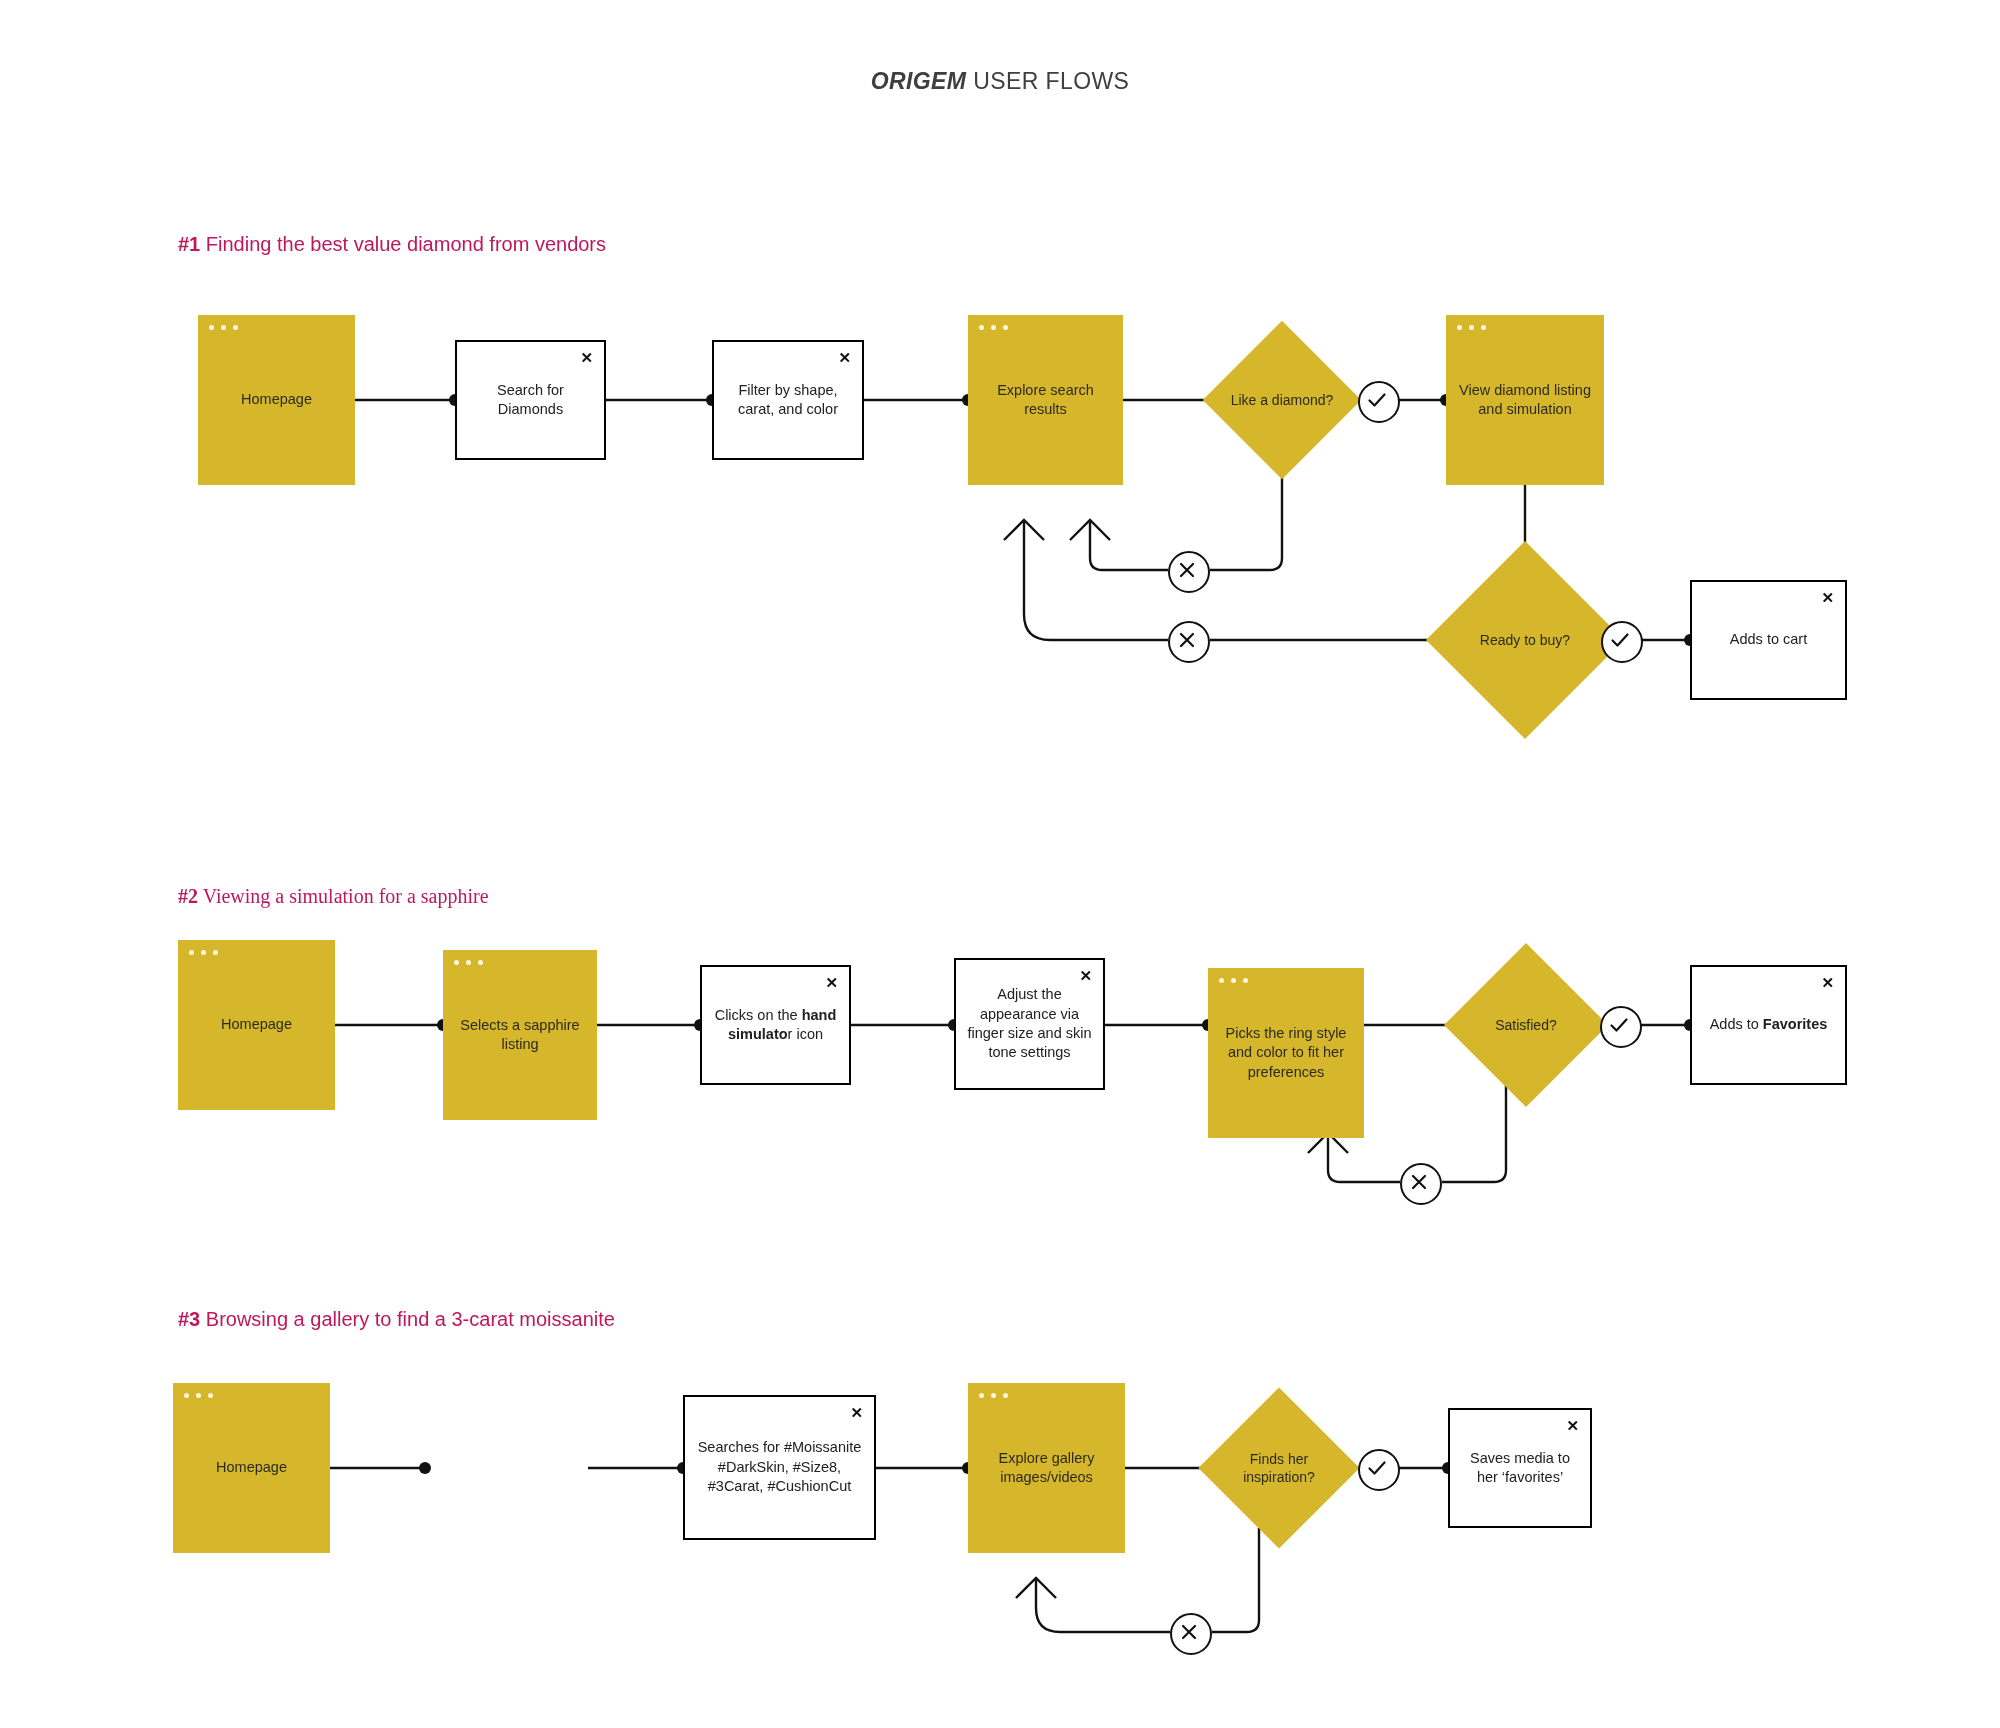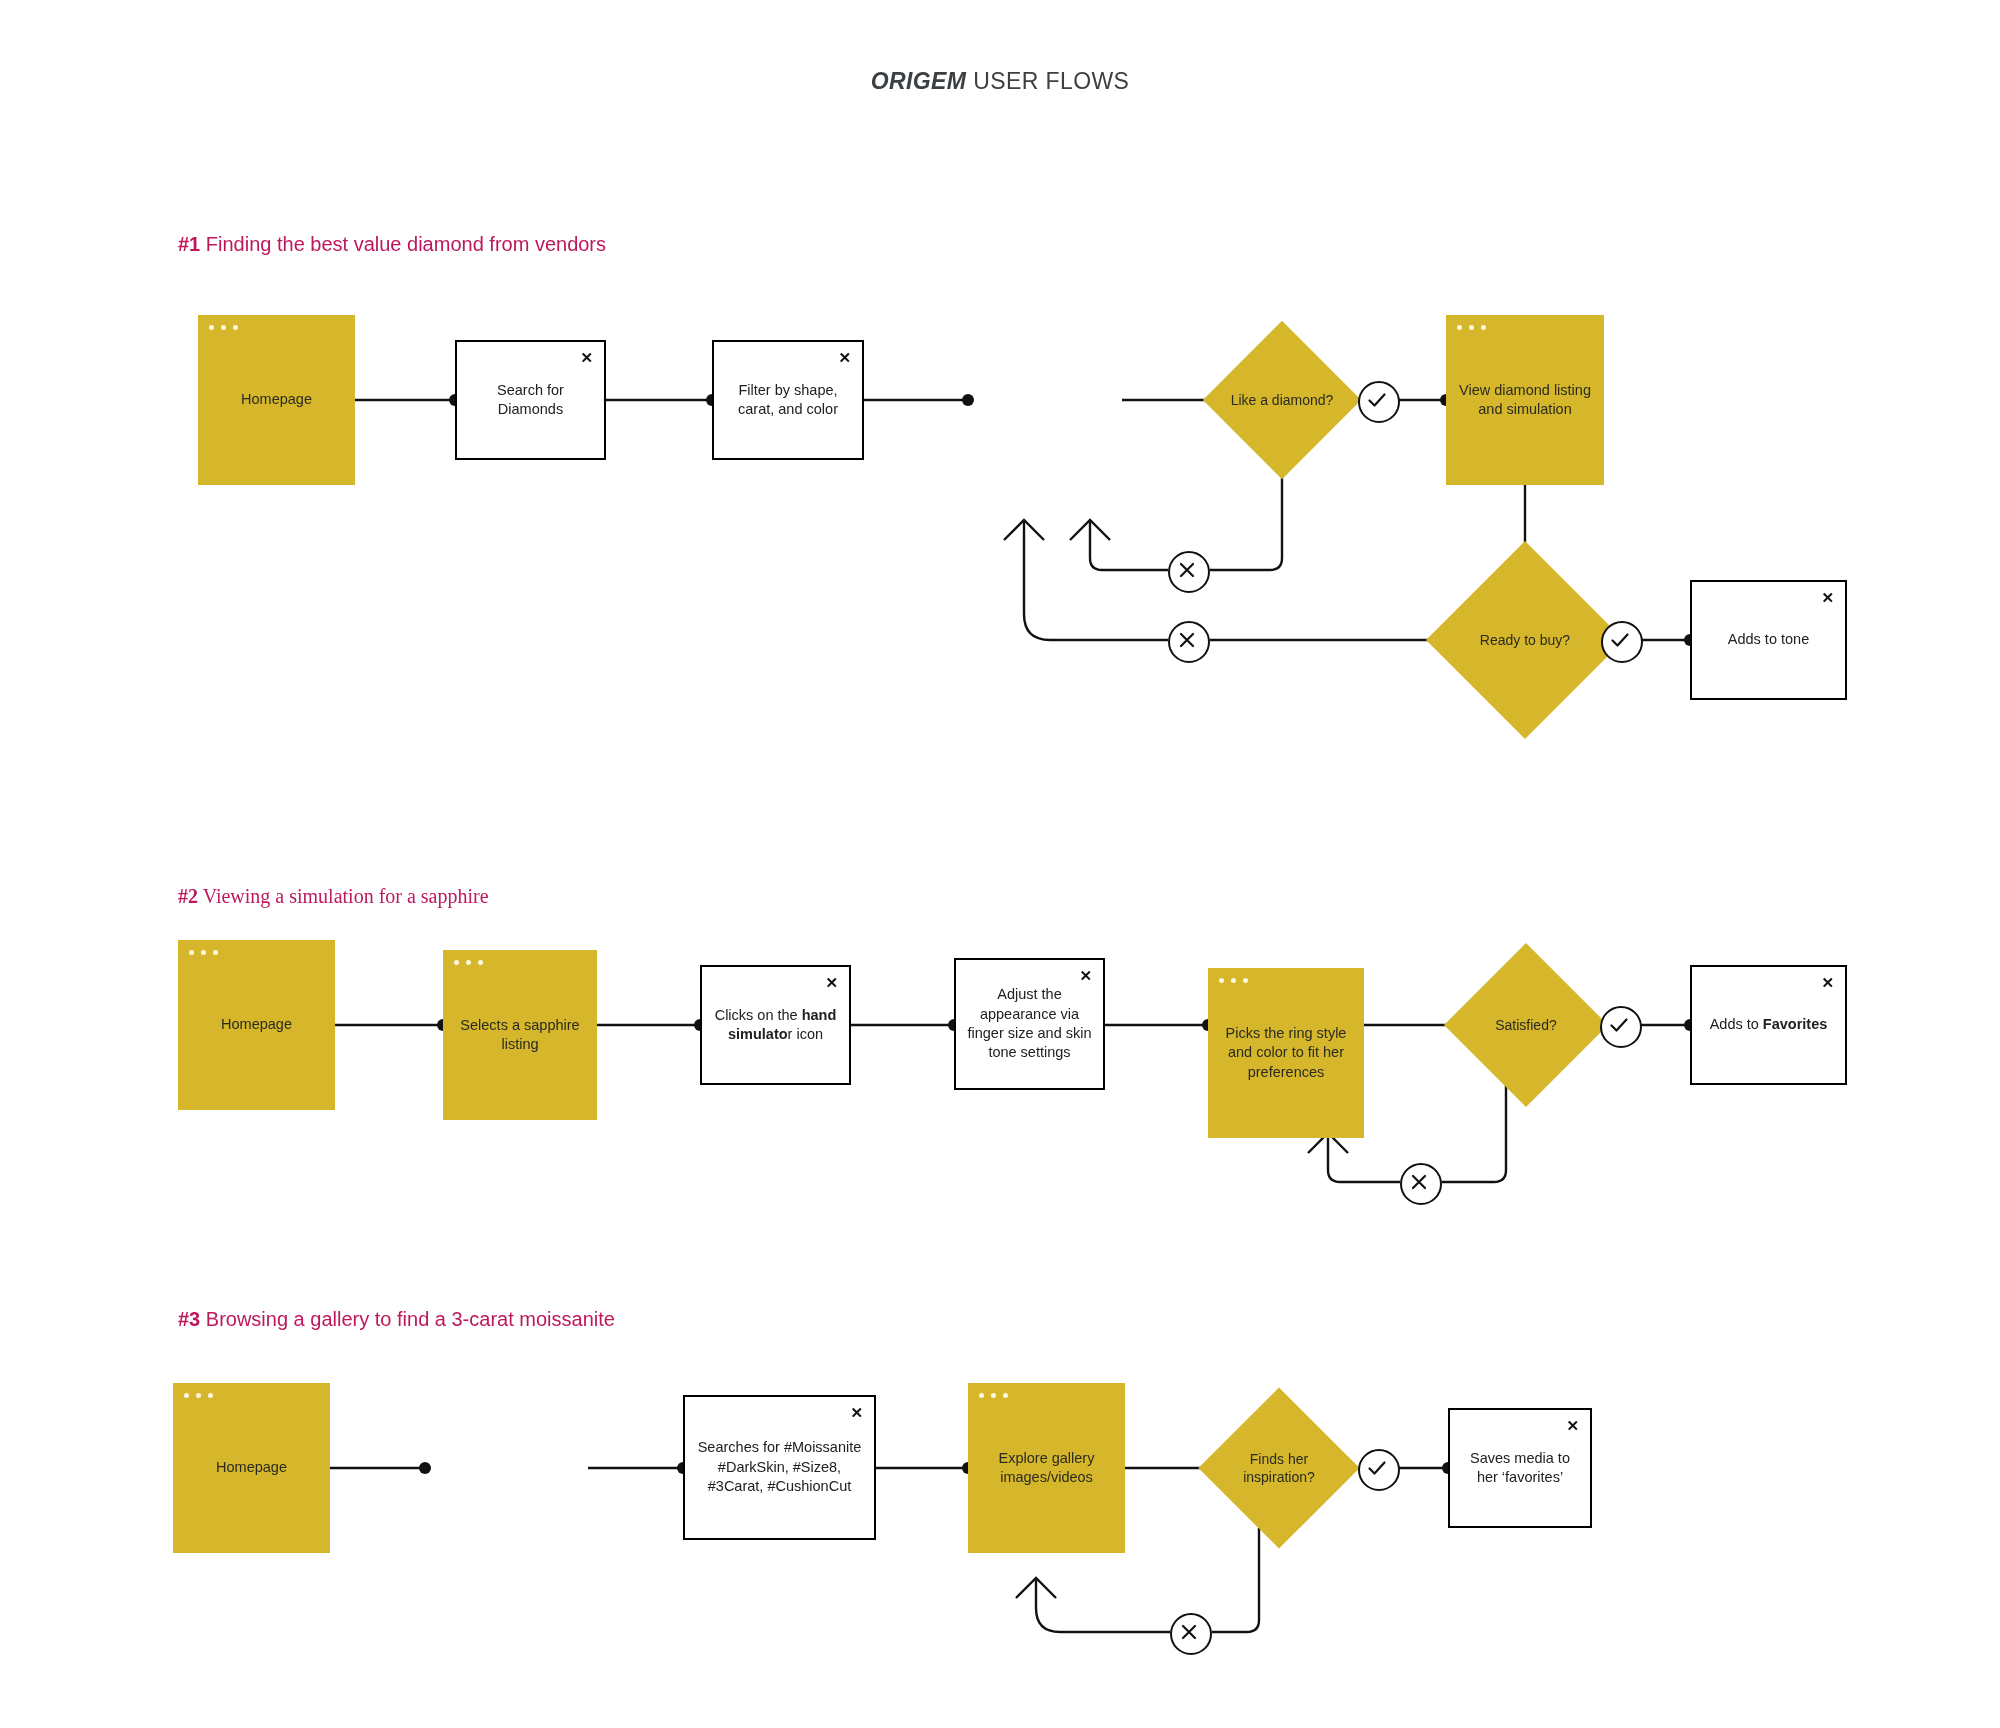--- a/index.html
+++ b/index.html
@@ -209,20 +209,28 @@
   <div class="node node-action" style="left:455px; top:40px; width:151px; height:120px;">
     <span class="close-x">✕</span>
     <span class="node-label">Search for Diamonds</span>
   </div>
 
   <div class="node node-action" style="left:712px; top:40px; width:152px; height:120px;">
     <span class="close-x">✕</span>
     <span class="node-label">Filter by shape, carat, and color</span>
   </div>
 
+  <div class="node node-screen" style="left:968px; top:15px; width:155px; height:170px;">
+    <span class="dots">
+        <i></i>
+        <i></i>
+        <i></i>
+      </span>
+    <span class="node-label">Explore search results</span>
+  </div>
 
   <div class="node-decision" style="left:1226px; top:44px; width:112px; height:112px;">
     <span class="dia"></span>
     <span class="dec-label">Like a diamond?</span>
   </div>
 
   <div class="gate" style="left:1358px; top:81px;">
     <svg width="34" height="34" viewBox="0 0 34 34">
       <path d="M9.5,17.5 L14.5,22.5 L24.5,11.5" fill="none" stroke="#111" stroke-width="2.2" stroke-linecap="round" stroke-linejoin="round"></path>
     </svg>
@@ -243,21 +251,21 @@
   </div>
 
   <div class="gate" style="left:1601px; top:321px;">
     <svg width="34" height="34" viewBox="0 0 34 34">
       <path d="M9.5,17.5 L14.5,22.5 L24.5,11.5" fill="none" stroke="#111" stroke-width="2.2" stroke-linecap="round" stroke-linejoin="round"></path>
     </svg>
   </div>
 
   <div class="node node-action" style="left:1690px; top:280px; width:157px; height:120px;">
     <span class="close-x">✕</span>
-    <span class="node-label">Adds to tone</span>
+    <span class="node-label">Adds to cart</span>
   </div>
 
   <div class="gate" style="left:1168px; top:251px;">
     <svg width="34" height="34" viewBox="0 0 34 34">
       <path d="M11,11 L23,23 M23,11 L11,23" fill="none" stroke="#111" stroke-width="2.2" stroke-linecap="round"></path>
     </svg>
   </div>
 
   <div class="gate" style="left:1168px; top:321px;">
     <svg width="34" height="34" viewBox="0 0 34 34">

